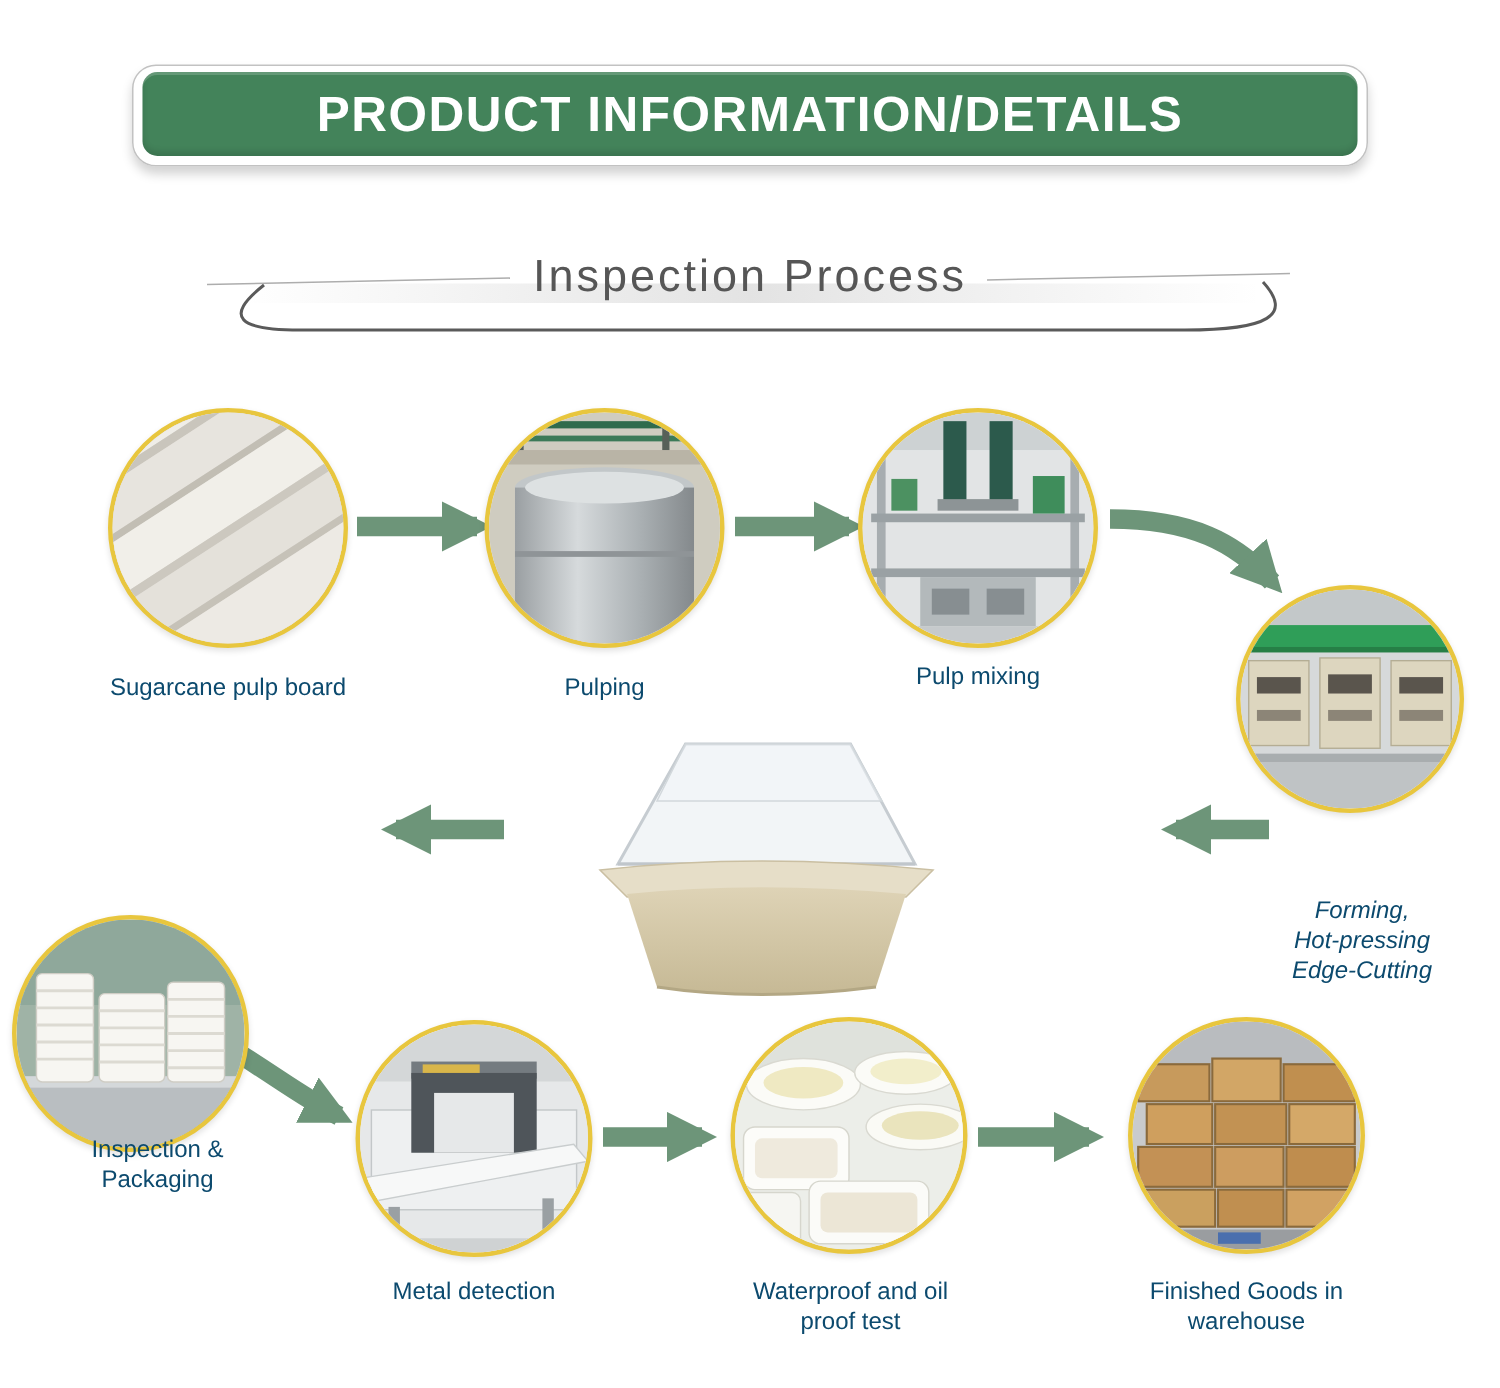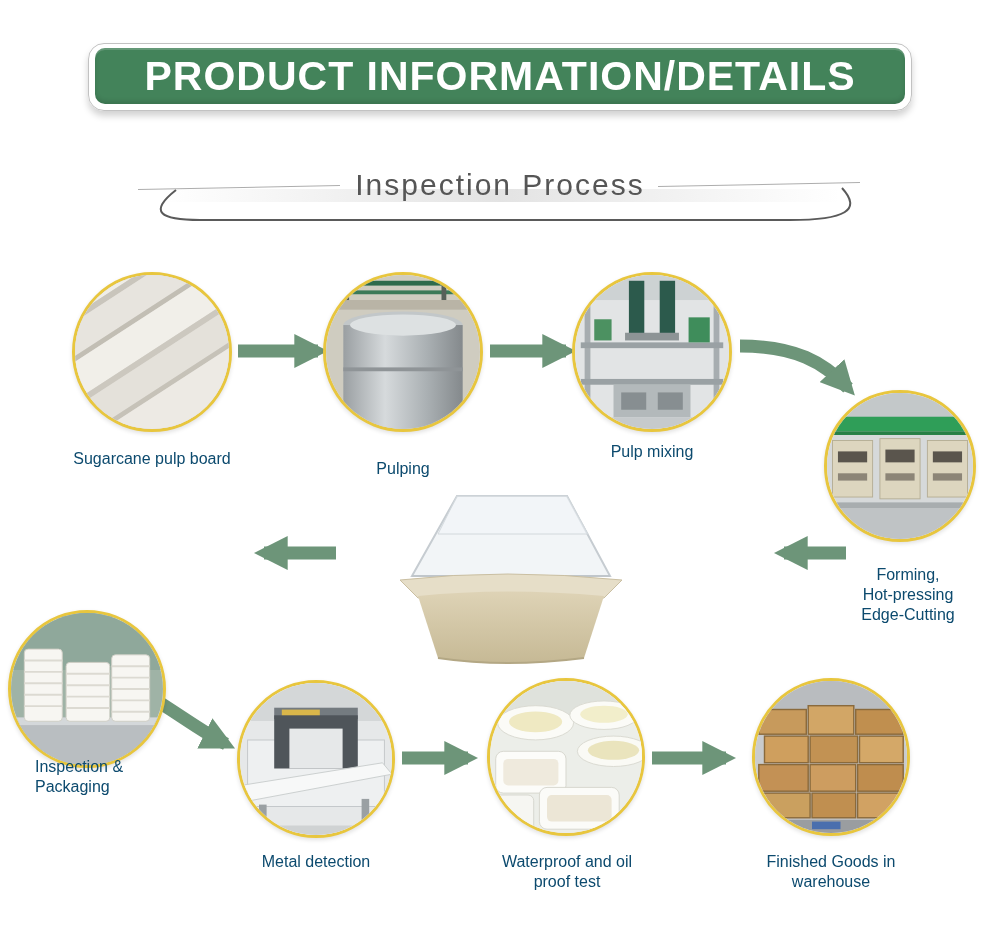--- a/index.html
+++ b/index.html
@@ -7,21 +7,21 @@
   .wrap{position:relative;width:1000px;height:925px;background:#fff;overflow:hidden;}
 
   
   .banner-wrap{position:absolute;left:95px;top:48px;width:810px;height:56px;}
   .banner-outline{position:absolute;left:-7px;top:-5px;width:822px;height:66px;
     border:1px solid #c2c2c2;border-radius:16px;box-shadow:0 5px 7px rgba(0,0,0,.18);}
   .banner{position:absolute;left:0;top:0;width:810px;height:56px;
     background:var(--banner-green);border-radius:10px;
     box-shadow:inset 0 2px 0 rgba(255,255,255,.18), inset 0 -3px 4px rgba(0,0,0,.12);
     display:flex;align-items:center;justify-content:center;
-    color:#fff;font-size:41px;font-weight:bold;letter-spacing:1px;}
+    color:#fff;font-size:33px;font-weight:bold;letter-spacing:1px;}
 
   
   .proc-title{position:absolute;left:0;top:168px;width:1000px;text-align:center;
     font-size:30px;color:var(--heading-gray);letter-spacing:2px;z-index:2;}
   .hdr-line{position:absolute;height:1px;background:#adadad;z-index:1;}
   .hdr-line.left{left:138px;top:187px;width:202px;transform:rotate(-1.2deg);}
   .hdr-line.right{left:658px;top:184px;width:202px;transform:rotate(-1.2deg);}
   .swoosh{position:absolute;left:130px;top:186px;width:740px;height:46px;z-index:1;}
 
   
@@ -269,26 +269,26 @@
         <rect x="60" y="118" width="46" height="26" fill="#c08f50"></rect>
         <rect x="108" y="118" width="48" height="26" fill="#d1a263"></rect>
       </g>
       <rect x="0" y="146" width="160" height="14" fill="#9a9da0"></rect>
       <rect x="6" y="148" width="30" height="8" fill="#4a6fae"></rect>
       <rect x="60" y="148" width="30" height="8" fill="#4a6fae"></rect>
     </svg>
   </div>
 
   <div class="step-label" style="left:32px;top:449px;width:240px;">Sugarcane pulp board</div>
-  <div class="step-label" style="left:323px;top:449px;width:160px;margin-top:10px;">Pulping</div>
+  <div class="step-label" style="left:323px;top:449px;width:160px;">Pulping</div>
   <div class="step-label" style="left:572px;top:442px;width:160px;">Pulp mixing</div>
-  <div class="step-label" style="left:833px;top:565px;width:150px;">Forming,
+  <div class="step-label" style="left:833px;top:598px;width:150px;font-style:italic;">Forming,
 Hot-pressing
 Edge-Cutting</div>
-  <div class="step-label" style="left:35px;top:757px;width:140px;text-align:left;">Inspection &amp;
+  <div class="step-label" style="left:35px;top:757px;width:140px;text-align:center;">Inspection &amp;
 Packaging</div>
   <div class="step-label" style="left:236px;top:852px;width:160px;">Metal detection</div>
   <div class="step-label" style="left:740px;top:852px;width:182px;">Finished Goods in
 warehouse</div>
   <div class="step-label" style="left:477px;top:852px;width:180px;">Waterproof and oil
 proof test</div>
 
 </div>
 
 </body></html>

